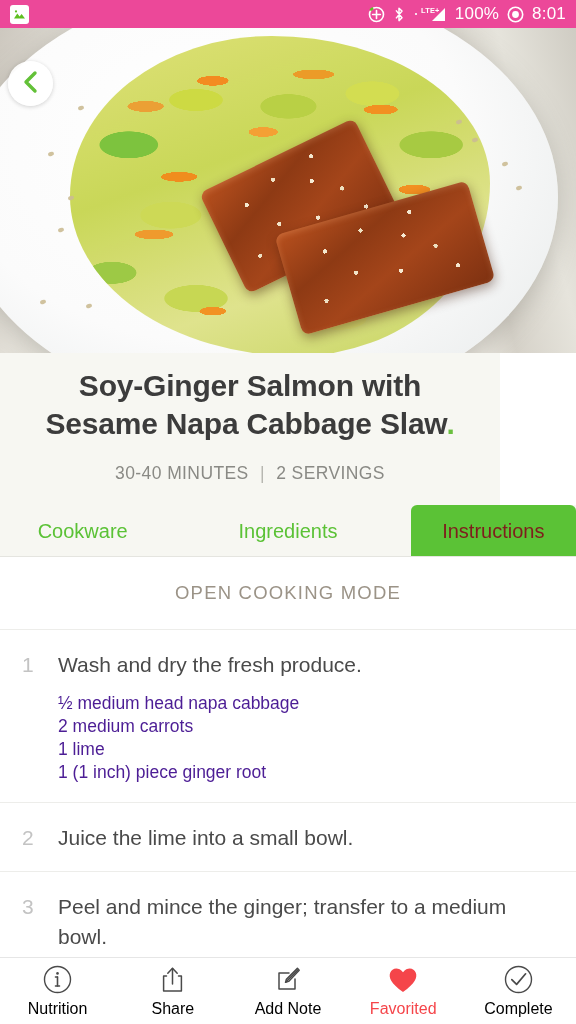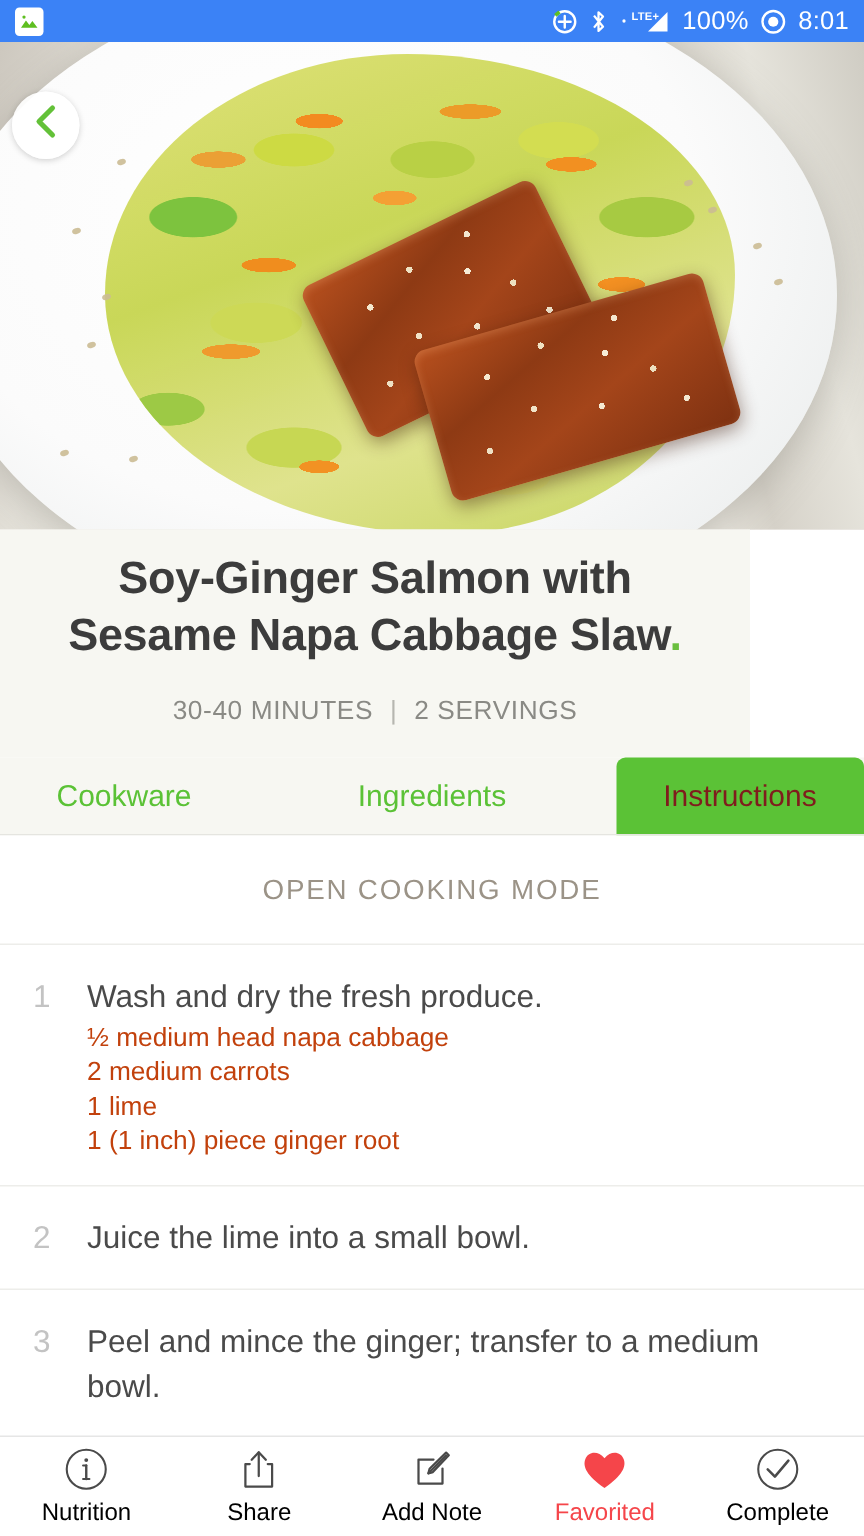--- a/index.html
+++ b/index.html
@@ -7,21 +7,21 @@
     width:576px; height:1024px;
     font-family:"Liberation Sans", sans-serif;
     background:#ffffff;
     overflow:hidden;
   }
   #app { position:relative; width:576px; height:1024px; overflow:hidden; }
 
   
   .statusbar{
     position:absolute; top:0; left:0; width:576px; height:28px;
-    background:#3b82f6;
+    background:#ec4899;
     display:flex; align-items:center; justify-content:space-between;
     padding:0 10px;
     color:#ffffff;
   }
   .sb-left{ display:flex; align-items:center; gap:6px; }
   .sb-right{ display:flex; align-items:center; gap:8px; font-size:17px; letter-spacing:.2px;}
   .sb-shot{
     width:19px;height:19px;background:#ffffff;border-radius:3px;
     display:flex;align-items:center;justify-content:center;
   }
@@ -173,21 +173,21 @@
   }
   .step-num{
     width:36px; flex:0 0 36px;
     color:#c3c3c3; font-size:21px; line-height:30px;
   }
   .step-body{ flex:1; }
   .step-text{
     color:#4a4a4a; font-size:21px; line-height:30px;
   }
   .sub-list{
-    color:#c2410c; font-size:17.5px; line-height:23px;
+    margin-top:12px; color:#4c1d95; font-size:17.5px; line-height:23px;
   }
 
   
   .bottombar{
     position:absolute; bottom:0; left:0; width:576px; height:67px;
     background:#ffffff;
     border-top:1px solid #e6e6e6;
     display:flex; align-items:center;
   }
   .bb-item{

